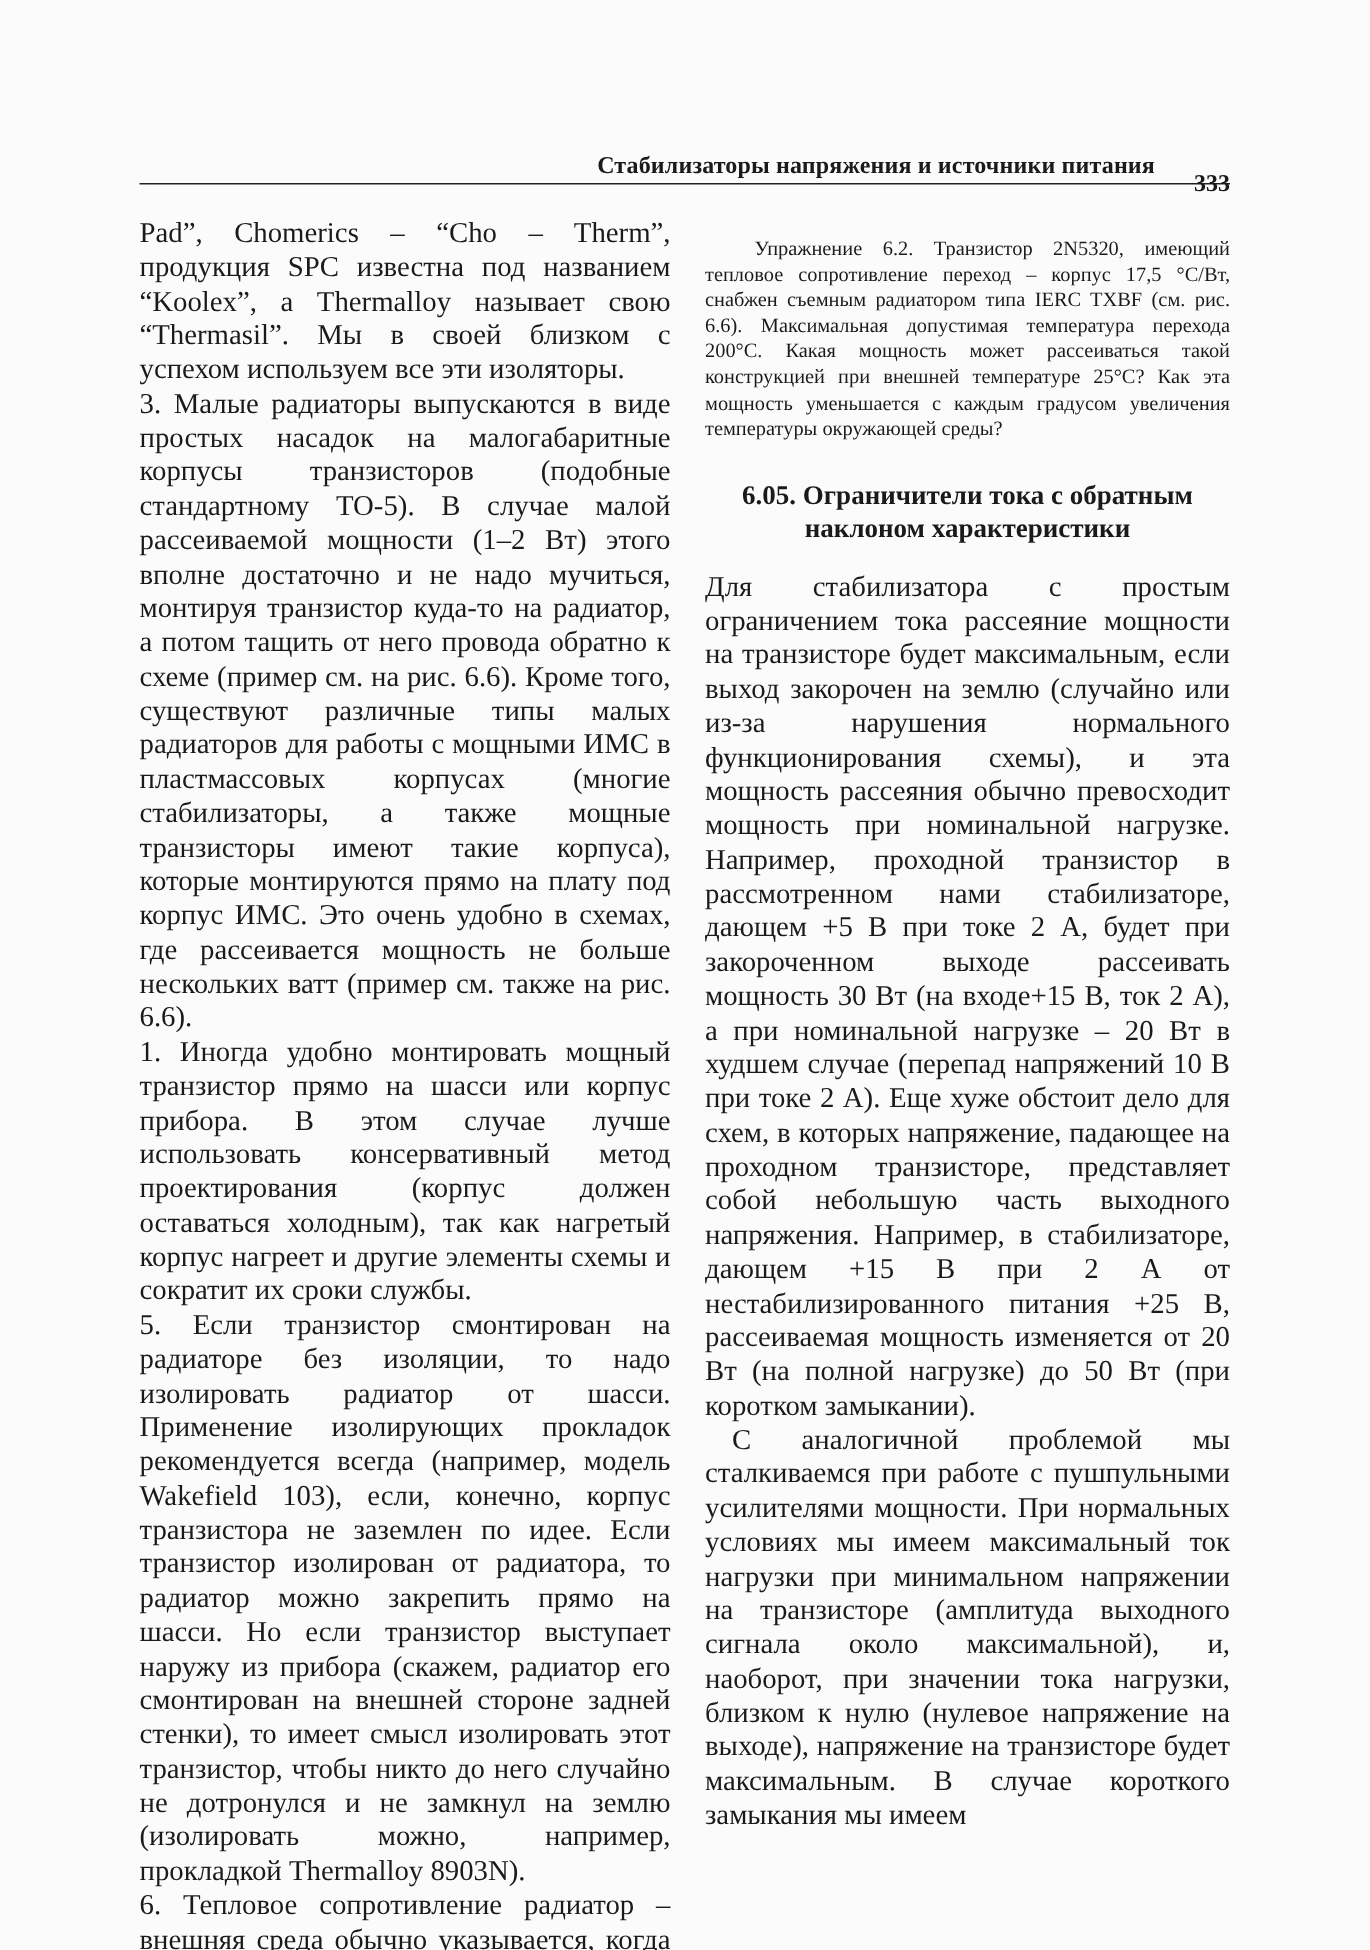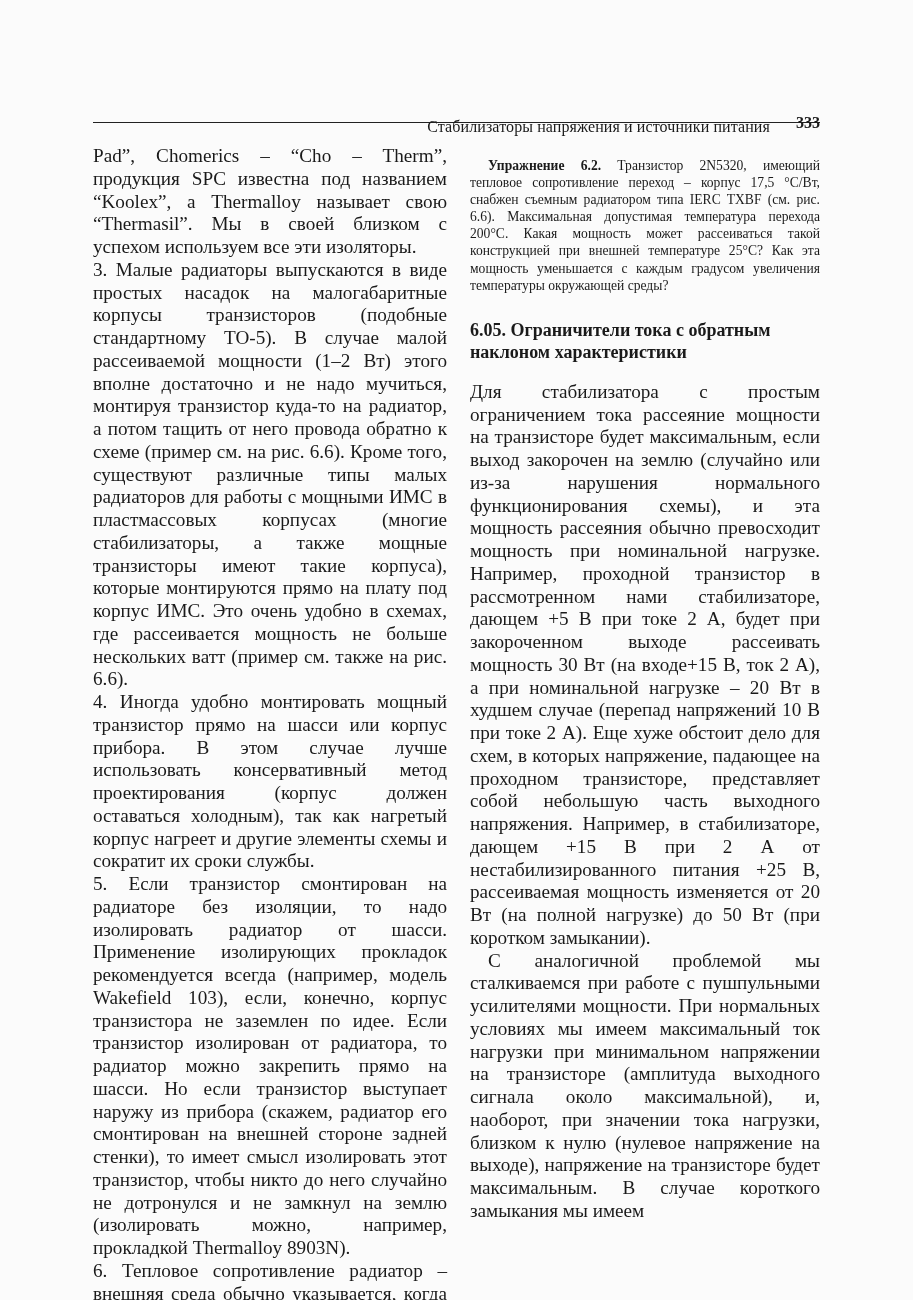--- a/index.html
+++ b/index.html
@@ -1,41 +1,41 @@
 <!DOCTYPE html>
 <html><head>
 <meta charset="utf-8">
 <style>
   html, body { margin:0; padding:0; }
   body { width:913px; height:1300px; background:#fbfbfb; position:relative; overflow:hidden;
          font-family:"Liberation Serif", "DejaVu Serif", serif; color:#1a1a1a; }
   .header { position:absolute; left:93px; top:100px; width:727px; height:22px; border-bottom:1.5px solid #222; }
-  .running-title { position:absolute; right:50px; top:18px; font-weight:normal; font-size:16px; letter-spacing:0.1px; }
+  .running-title { position:absolute; right:50px; top:2px; font-weight:bold; font-size:16px; letter-spacing:0.1px; }
   .page-num { position:absolute; right:0; top:14px; font-weight:bold; font-size:16px; }
   .col { position:absolute; top:145px; font-size:19.2px; line-height:22.75px; text-align:justify; }
   .col-left { left:93px; width:354px; }
   .col-right { left:470px; width:350px; }
   .col p { margin:0; }
   .indent { text-indent:18px; }
   .exercise { font-size:13.6px; line-height:17.1px; margin-top:12px !important; text-indent:18px; }
-  .exercise .ex-label { font-weight:bold; }
-  .section-heading { font-weight:bold; font-size:18px; line-height:22px; margin-top:25px !important; margin-bottom:18px !important; text-align:left; }
+  .exercise .ex-label { font-weight:normal;margin-left:15px; }
+  .section-heading { font-weight:bold; font-size:18px; line-height:22px; margin-top:25px !important; margin-bottom:18px !important; text-align:center; }
 </style>
 </head>
 <body>
 
 <div class="header">
   <span class="running-title">Стабилизаторы напряжения и источники питания</span>
   <span class="page-num">333</span>
 </div>
 
 <div class="col col-left">
   <p>Pad”, Chomerics – “Cho – Therm”, продукция SPC известна под названием “Koolex”, а Thermalloy называет свою “Thermasil”. Мы в своей близком с успехом используем все эти изоляторы.</p>
   <p>3. Малые радиаторы выпускаются в виде простых насадок на малогабаритные корпусы транзисторов (подобные стандартному ТО-5). В случае малой рассеиваемой мощности (1–2 Вт) этого вполне достаточно и не надо мучиться, монтируя транзистор куда-то на радиатор, а потом тащить от него провода обратно к схеме (пример см. на рис. 6.6). Кроме того, существуют различные типы малых радиаторов для работы с мощными ИМС в пластмассовых корпусах (многие стабилизаторы, а также мощные транзисторы имеют такие корпуса), которые монтируются прямо на плату под корпус ИМС. Это очень удобно в схемах, где рассеивается мощность не больше нескольких ватт (пример см. также на рис. 6.6).</p>
-  <p>4. Иногда удобно монтировать мощный транзистор прямо на шасси или корпус прибора. В этом случае лучше использовать консервативный метод проектирования (корпус должен оставаться холодным), так как нагретый корпус нагреет и другие элементы схемы и сократит их сроки службы.</p>
+  <p>1. Иногда удобно монтировать мощный транзистор прямо на шасси или корпус прибора. В этом случае лучше использовать консервативный метод проектирования (корпус должен оставаться холодным), так как нагретый корпус нагреет и другие элементы схемы и сократит их сроки службы.</p>
   <p>5. Если транзистор смонтирован на радиаторе без изоляции, то надо изолировать радиатор от шасси. Применение изолирующих прокладок рекомендуется всегда (например, модель Wakefield 103), если, конечно, корпус транзистора не заземлен по идее. Если транзистор изолирован от радиатора, то радиатор можно закрепить прямо на шасси. Но если транзистор выступает наружу из прибора (скажем, радиатор его смонтирован на внешней стороне задней стенки), то имеет смысл изолировать этот транзистор, чтобы никто до него случайно не дотронулся и не замкнул на землю (изолировать можно, например, прокладкой Thermalloy 8903N).</p>
   <p>6. Тепловое сопротивление радиатор – внешняя среда обычно указывается, когда ребра радиатора установлены вертикально и обдуваются воздухом без помех. Если же радиатор установлен как-нибудь</p>
 </div>
 
 <div class="col col-right">
   <p class="exercise"><span class="ex-label">Упражнение 6.2.</span><span> Транзистор 2N5320, имеющий тепловое сопротивление переход – корпус 17,5 °С/Вт, снабжен съемным радиатором типа IERC TXBF (см. рис. 6.6). Максимальная допустимая температура перехода 200°С. Какая мощность может рассеиваться такой конструкцией при внешней температуре 25°С? Как эта мощность уменьшается с каждым градусом увеличения температуры окружающей среды?</span></p>
   <p class="section-heading">6.05. Ограничители тока с обратным наклоном характеристики</p>
   <p>Для стабилизатора с простым ограничением тока рассеяние мощности на транзисторе будет максимальным, если выход закорочен на землю (случайно или из-за нарушения нормального функционирования схемы), и эта мощность рассеяния обычно превосходит мощность при номинальной нагрузке. Например, проходной транзистор в рассмотренном нами стабилизаторе, дающем +5 В при токе 2 А, будет при закороченном выходе рассеивать мощность 30 Вт (на входе+15 В, ток 2 А), а при номинальной нагрузке – 20 Вт в худшем случае (перепад напряжений 10 В при токе 2 А). Еще хуже обстоит дело для схем, в которых напряжение, падающее на проходном транзисторе, представляет собой небольшую часть выходного напряжения. Например, в стабилизаторе, дающем +15 В при 2 А от нестабилизированного питания +25 В, рассеиваемая мощность изменяется от 20 Вт (на полной нагрузке) до 50 Вт (при коротком замыкании).</p>
   <p class="indent">С аналогичной проблемой мы сталкиваемся при работе с пушпульными усилителями мощности. При нормальных условиях мы имеем максимальный ток нагрузки при минимальном напряжении на транзисторе (амплитуда выходного сигнала около максимальной), и, наоборот, при значении тока нагрузки, близком к нулю (нулевое напряжение на выходе), напряжение на транзисторе будет максимальным. В случае короткого замыкания мы имеем</p>
 </div>

